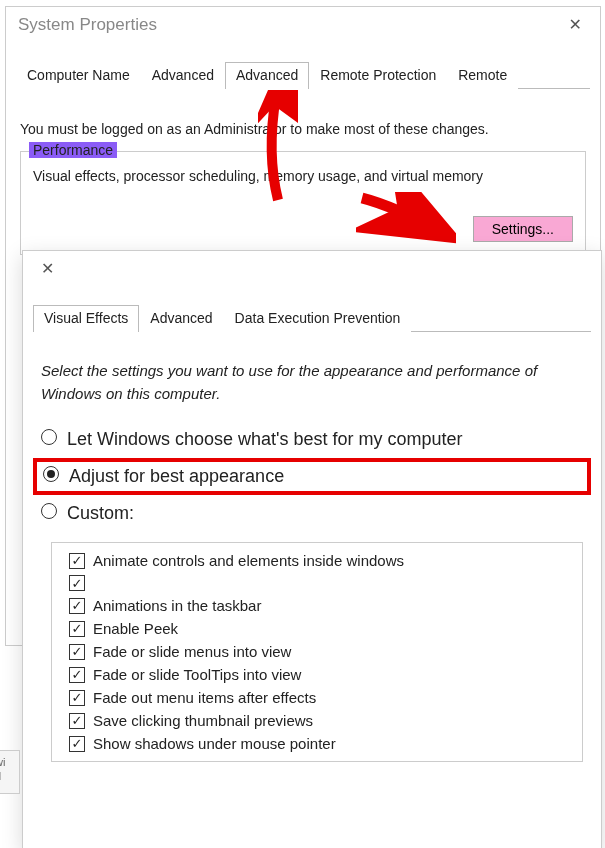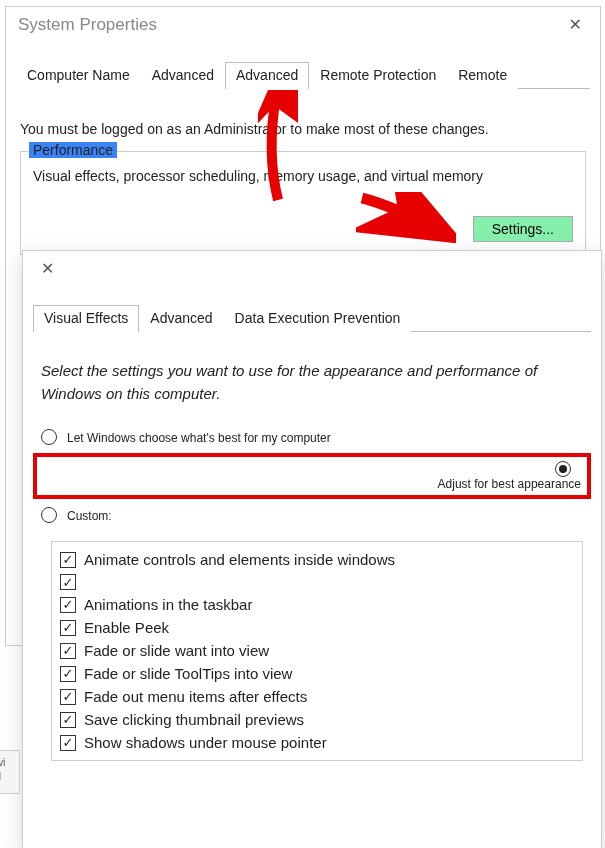--- a/index.html
+++ b/index.html
@@ -65,33 +65,33 @@
   .group {
     border: 1px solid #ccc;
     position: relative;
     padding: 16px 12px 12px 12px;
     margin-top: 6px;
   }
   .group-label {
     position: absolute;
     top: -10px;
     left: 8px;
-    background: #3b82f6;
+    background: #8b5cf6;
     padding: 0 4px;
     font-size: 14px;
   }
   .group-desc {
     font-size: 14px;
   }
   .settings-btn {
     display: block;
     margin-left: auto;
     margin-top: 32px;
     padding: 4px 18px;
-    background: #86efac;
+    background: #f9a8d4;
     border: 1px solid #aaa;
     font-family: inherit;
     font-size: 14px;
     cursor: pointer;
   }
   
   .win2 {
     left: 22px;
     top: 250px;
     width: 580px;
@@ -103,23 +103,23 @@
     padding: 12px 18px 18px 18px;
     font-size: 15px;
     line-height: 1.5;
     font-style: italic;
   }
   .radio-group {
     padding: 0 18px;
   }
   .radio-row {
     display: flex;
-    align-items: flex-end;
+    align-items: flex-start;
     padding: 6px 0;
-    font-size: 12px;
+    font-size: 18px;
     cursor: pointer;
   }
   .radio {
     width: 16px;
     height: 16px;
     border: 1.5px solid #333;
     border-radius: 50%;
     margin-right: 10px;
     display: inline-flex;
     align-items: center;
@@ -130,26 +130,25 @@
     content: "";
     width: 8px;
     height: 8px;
     background: #222;
     border-radius: 50%;
   }
   .highlight {
     border: 4px solid #e60000;
     padding: 4px 6px;
     margin: 2px -8px;
-    flex-direction: column;
   }
   .checklist {
     border: 1px solid #ccc;
     margin: 12px 18px 0 28px;
-    padding: 6px 8px;
+    padding: 6px 17px;
   }
   .check-row {
     display: flex;
     align-items: center;
     padding: 3px 0;
     font-size: 15px;
   }
   .checkbox {
     width: 16px;
     height: 16px;
@@ -268,21 +267,21 @@
     <div class="check-row">
       <span class="checkbox checked"></span>
       <span>Animations in the taskbar</span>
     </div>
     <div class="check-row">
       <span class="checkbox checked"></span>
       <span>Enable Peek</span>
     </div>
     <div class="check-row">
       <span class="checkbox checked"></span>
-      <span>Fade or slide want into view</span>
+      <span>Fade or slide menus into view</span>
     </div>
     <div class="check-row">
       <span class="checkbox checked"></span>
       <span>Fade or slide ToolTips into view</span>
     </div>
     <div class="check-row">
       <span class="checkbox checked"></span>
       <span>Fade out menu items after effects</span>
     </div>
     <div class="check-row">

